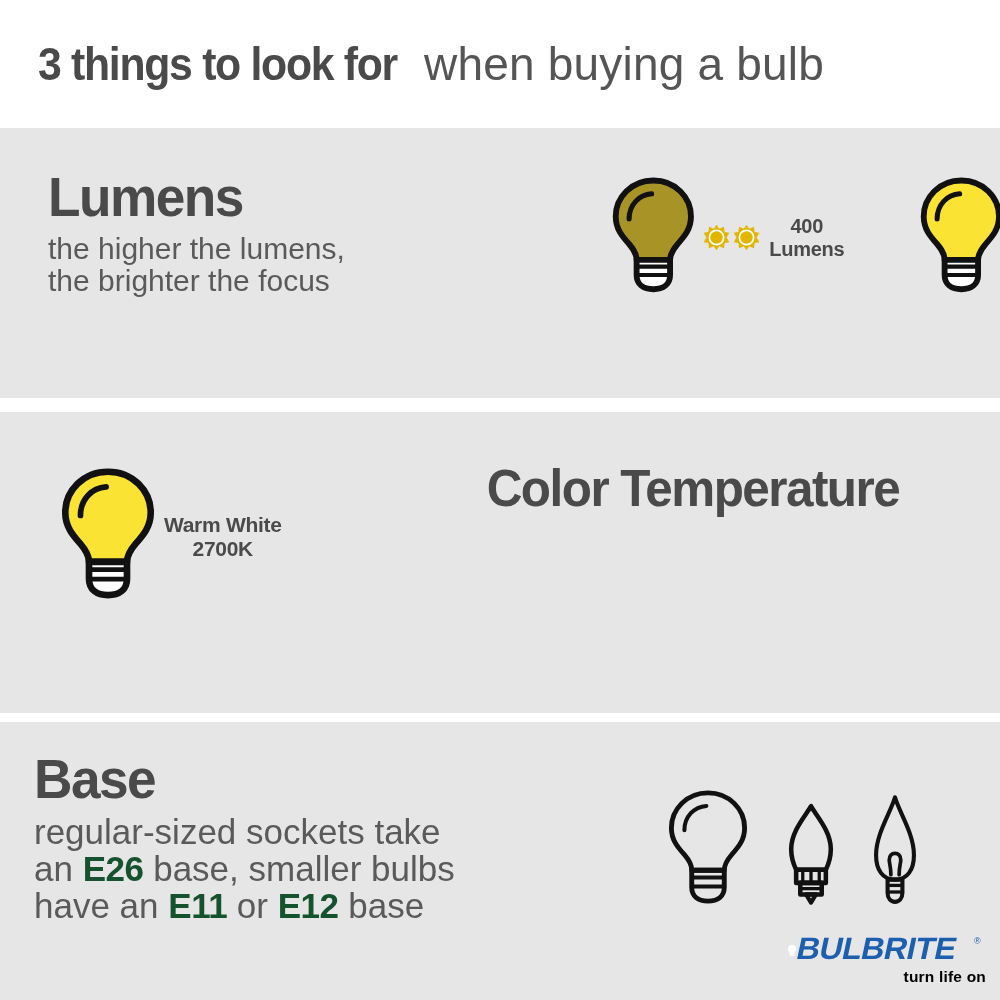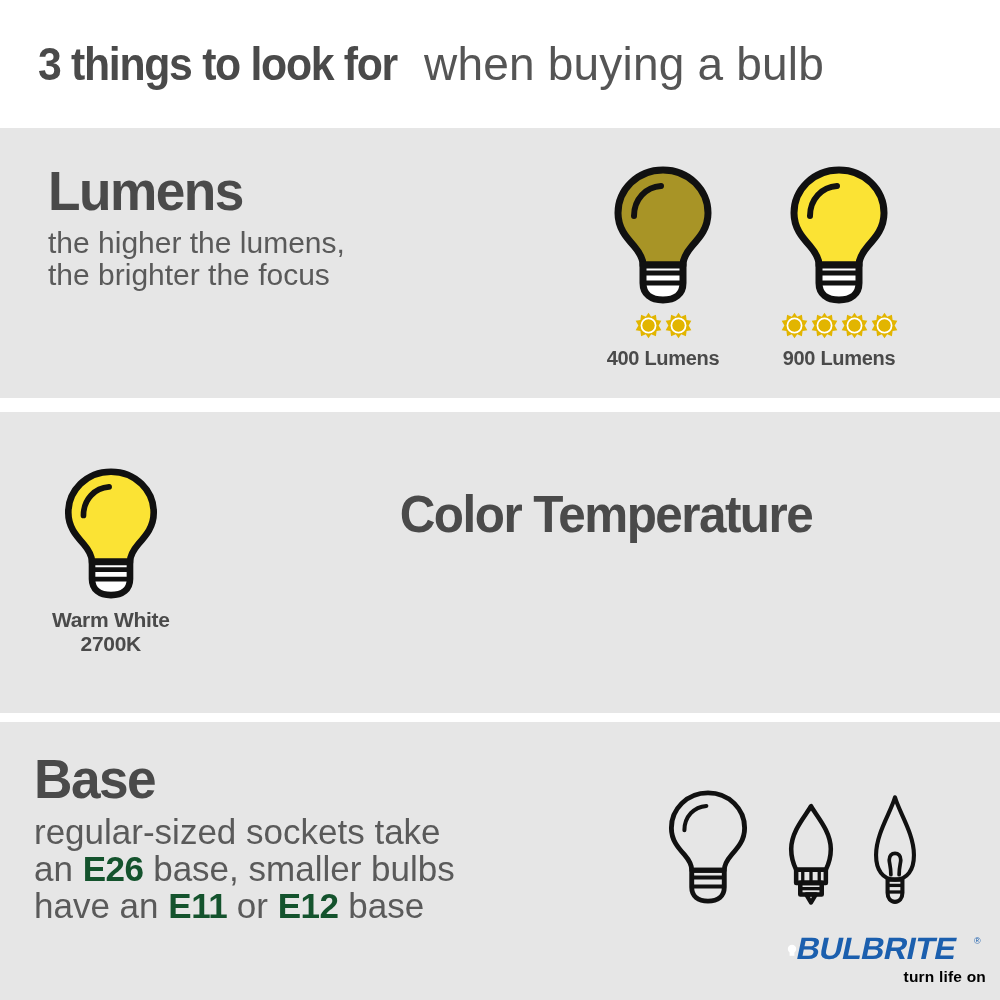--- a/index.html
+++ b/index.html
@@ -42,37 +42,37 @@
     letter-spacing: -1.6px;
     transform: scaleX(0.95); transform-origin: left center; display: inline-block;
   }
   .sec-sub {
     color: #5a5a5a; font-weight: 300; line-height: 1.06;
     letter-spacing: 0px;
   }
   .sec-sub b { font-weight: bold; color: #14532d; letter-spacing: -0.5px; }
 
   
-  #lumens-text { position: absolute; left: 48px; top: 164px; width: 530px; }
+  #lumens-text { position: absolute; left: 48px; top: 170px; width: 530px; }
   #lumens-title { font-size: 56px; }
   #lumens-sub { font-size: 30px; margin-top: 10px; }
 
   
-  #temp-text { position: absolute; left: 378px; top: 490px; width: 608px; text-align: left; }
+  #temp-text { position: absolute; left: 378px; top: 464px; width: 608px; text-align: center; }
   #temp-title { font-size: 52px; transform-origin: right center; }
   #temp-sub { font-size: 35px; margin-top: 8px; }
 
   
   #base-text { position: absolute; left: 34px; top: 752px; width: 620px; }
   #base-title { font-size: 56px; }
   #base-sub { font-size: 35px; margin-top: 8px; }
 
   
   .fig-group { position: absolute; display: flex; }
-  .fig { display: flex; flex-direction: column; align-items: center; justify-content: space-between; }
+  .fig { display: flex; flex-direction: row; align-items: center; justify-content: space-between; }
   .fig-label {
     color: #4a4a4a; font-weight: bold; font-size: 20px;
     text-align: center; line-height: 1.12; letter-spacing: -0.3px;
     white-space: pre-line;
   }
 
   #lumens-figs { left: 604px; top: 164px; gap: 58px; }
   #lumens-figs .fig-label { margin-top: 7px; font-size: 20px; }
   .suns { display: flex; gap: 3px; height: 30px; align-items: center; margin-top: 6px; }
 

